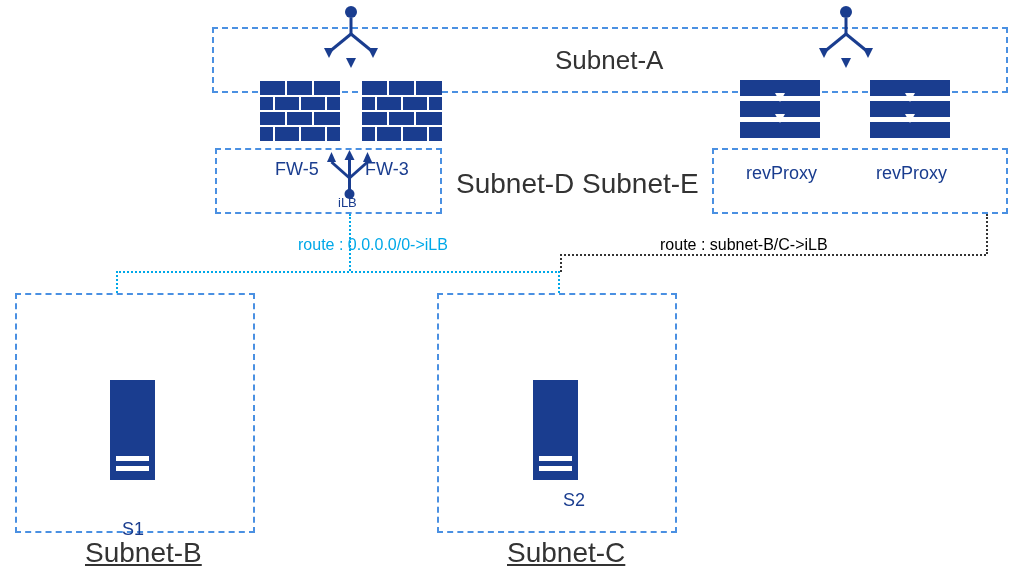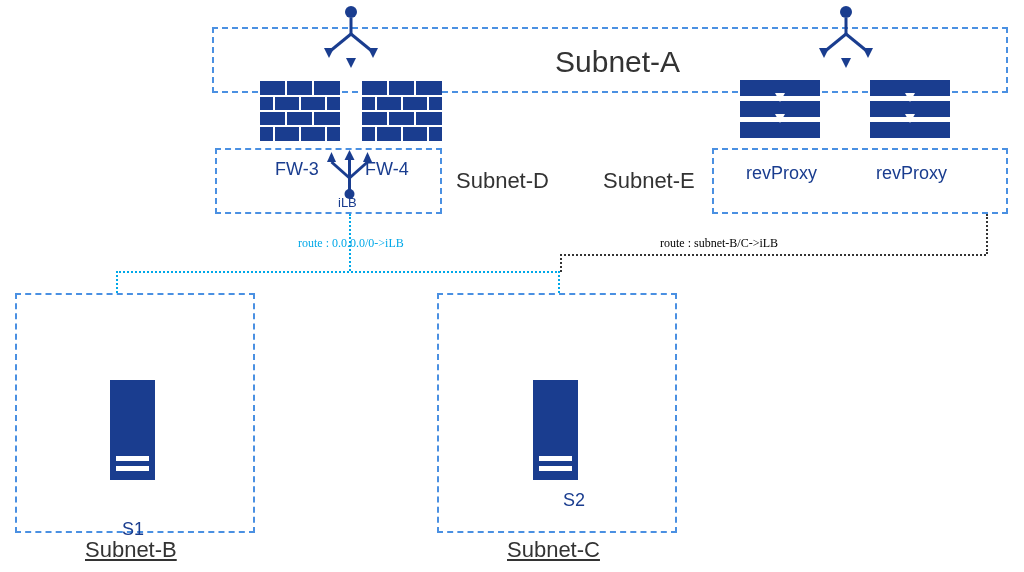--- a/index.html
+++ b/index.html
@@ -9,44 +9,43 @@
   position: relative;
   font-family: 'Segoe UI', Arial, sans-serif;
   background: #fff;
 }
 .subnet-box {
   position: absolute;
   border: 2px dashed #4a90e2;
 }
 .subnet-label {
   position: absolute;
-  font-size: 22px;
+  font-size: 28px;
   color: #333;
 }
 .fw-label, .ilb-label, .revproxy-label, .server-label {
   position: absolute;
   color: #1a3d8f;
   font-size: 18px;
 }
 .route-label {
   position: absolute;
-  font-size: 12px;
-  font-family: Liberation Serif, serif;
+  font-size: 16px;
 }
 .dotted-line {
   position: absolute;
   border-style: dotted;
   border-width: 0;
 }
 </style>
 </head>
 <body>
 
 <div class="subnet-box" style="left:212px; top:27px; width:796px; height:66px;"></div>
-<span class="subnet-label" style="left:555px; top:45px; font-size:30px;">Subnet-A</span>
+<span class="subnet-label" style="left:555px; top:45px; font-size:26px;">Subnet-A</span>
 
 <svg style="position:absolute; left:321px; top:4px; width:60px; height:70px;" viewBox="0 0 60 70">
   <circle cx="30" cy="8" r="6" fill="#1a3d8f"></circle>
   <line x1="30" y1="14" x2="30" y2="30" stroke="#1a3d8f" stroke-width="3"></line>
   <line x1="30" y1="30" x2="8" y2="48" stroke="#1a3d8f" stroke-width="3"></line>
   <line x1="30" y1="30" x2="52" y2="48" stroke="#1a3d8f" stroke-width="3"></line>
   <polygon points="3,44 13,44 8,54" fill="#1a3d8f"></polygon>
   <polygon points="25,54 35,54 30,64" fill="#1a3d8f"></polygon>
   <polygon points="47,44 57,44 52,54" fill="#1a3d8f"></polygon>
 </svg>
@@ -91,22 +90,22 @@
   <line x1="26" y1="30" x2="26" y2="45" stroke="#fff" stroke-width="2"></line>
   <line x1="53" y1="30" x2="53" y2="45" stroke="#fff" stroke-width="2"></line>
   <line x1="14" y1="45" x2="14" y2="60" stroke="#fff" stroke-width="2"></line>
   <line x1="40" y1="45" x2="40" y2="60" stroke="#fff" stroke-width="2"></line>
   <line x1="66" y1="45" x2="66" y2="60" stroke="#fff" stroke-width="2"></line>
 </svg>
 
 <div class="subnet-box" style="left:215px; top:148px; width:227px; height:66px;"></div>
 <span class="subnet-label" style="left:456px; top:168px;">Subnet-D</span>
 
-<span class="fw-label" style="left:275px; top:159px;">FW-3</span>
-<span class="fw-label" style="left:365px; top:159px;">FW-4</span>
+<span class="fw-label" style="left:275px; top:159px;">FW-5</span>
+<span class="fw-label" style="left:365px; top:159px;">FW-3</span>
 
 <svg style="position:absolute; left:322px; top:148px; width:55px; height:52px;" viewBox="0 0 55 52">
   <polygon points="5,14 14,14 9.5,4" fill="#1a3d8f"></polygon>
   <polygon points="22,4 32,4 27,14" fill="none" stroke="#1a3d8f" stroke-width="0"></polygon>
   <polygon points="22.5,12 32.5,12 27.5,2" fill="#1a3d8f"></polygon>
   <polygon points="41,14 50,14 45.5,4" fill="#1a3d8f"></polygon>
   <line x1="9.5" y1="14" x2="27.5" y2="30" stroke="#1a3d8f" stroke-width="3"></line>
   <line x1="27.5" y1="12" x2="27.5" y2="30" stroke="#1a3d8f" stroke-width="3"></line>
   <line x1="45.5" y1="14" x2="27.5" y2="30" stroke="#1a3d8f" stroke-width="3"></line>
   <line x1="27.5" y1="30" x2="27.5" y2="42" stroke="#1a3d8f" stroke-width="3"></line>
@@ -123,21 +122,21 @@
 </svg>
 <svg style="position:absolute; left:870px; top:80px; width:80px; height:60px;" viewBox="0 0 80 60">
   <rect x="0" y="0" width="80" height="16" fill="#1a3d8f"></rect>
   <rect x="0" y="21" width="80" height="16" fill="#1a3d8f"></rect>
   <rect x="0" y="42" width="80" height="16" fill="#1a3d8f"></rect>
   <polygon points="35,13 45,13 40,22" fill="#fff"></polygon>
   <polygon points="35,34 45,34 40,43" fill="#fff"></polygon>
 </svg>
 
 <div class="subnet-box" style="left:712px; top:148px; width:296px; height:66px;"></div>
-<span class="subnet-label" style="left:603px; top:168px;">Subnet-E</span>
+<span class="subnet-label" style="left:582px; top:168px;">Subnet-E</span>
 <span class="revproxy-label" style="left:746px; top:163px;">revProxy</span>
 <span class="revproxy-label" style="left:876px; top:163px;">revProxy</span>
 
 <div class="dotted-line" style="left:349px; top:214px; height:57px; border-left:2px dotted #00a8e8;"></div>
 
 <div class="dotted-line" style="left:116px; top:271px; width:444px; border-top:2px dotted #00a8e8;"></div>
 
 <div class="dotted-line" style="left:116px; top:271px; height:22px; border-left:2px dotted #00a8e8;"></div>
 
 <div class="dotted-line" style="left:558px; top:271px; height:22px; border-left:2px dotted #00a8e8;"></div>

